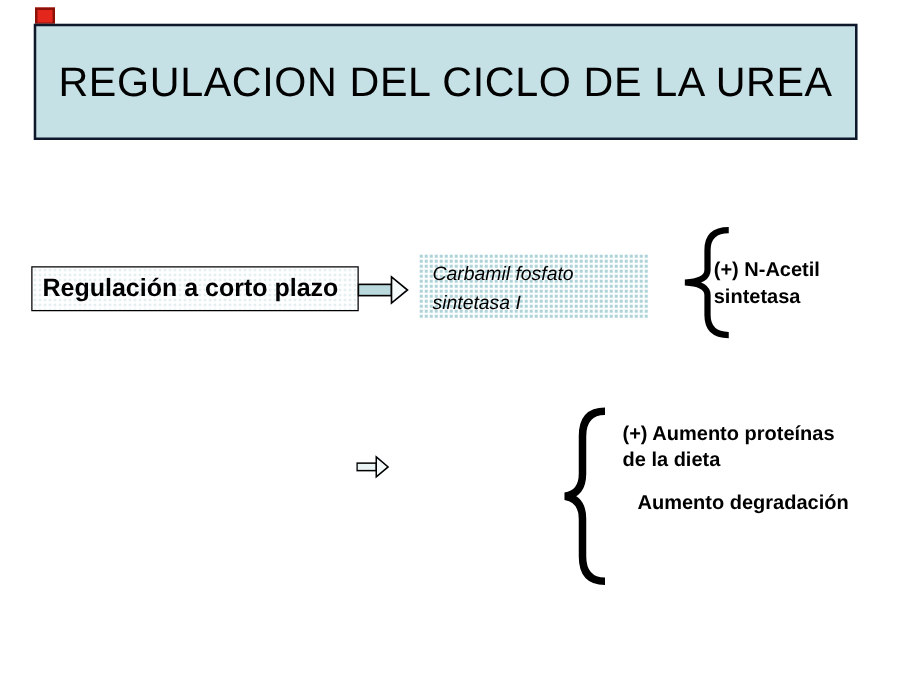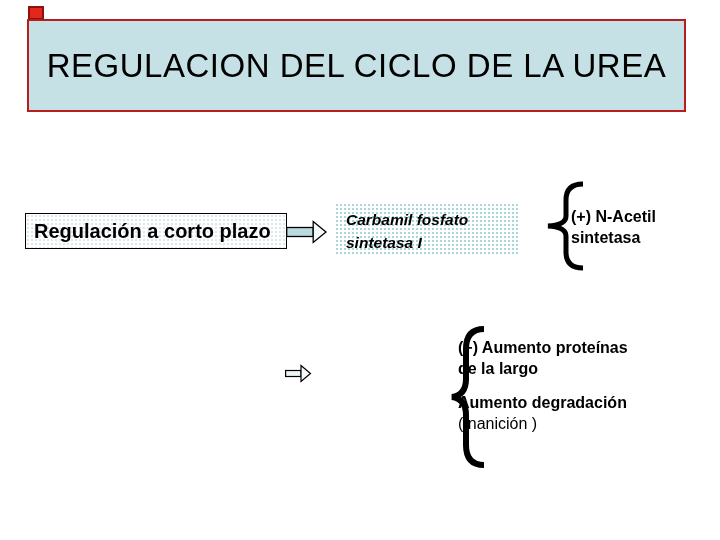--- a/index.html
+++ b/index.html
@@ -9,54 +9,54 @@
   }
   .abs{position:absolute;}
   
   .marker{
     left:28px;top:6px;width:12px;height:10px;
     background:#e3271c;border:2px solid #8c1209;
   }
   
   .title-box{
     left:27px;top:19px;width:655px;height:89px;
-    background:#c6e1e5;border:2px solid #b91c1c;
+    background:#c6e1e5;border:2px solid #0f172a;
     display:flex;align-items:center;justify-content:center;
   }
   .title-box span{font-size:33px;letter-spacing:0.5px;white-space:nowrap;}
   
   .trigger-box{
     background-color:#ffffff;
     background-image:radial-gradient(#dde9ec 1px, rgba(0,0,0,0) 1px);
     background-size:4px 4px;
     border:1px solid #000;
     display:flex;align-items:center;
     padding-left:8px;box-sizing:border-box;
     font-weight:bold;font-size:20px;white-space:nowrap;
   }
   .trigger-1{left:25px;top:213px;width:262px;height:36px;}
   .trigger-2{left:25px;top:358px;width:263px;height:37px;}
   
   .mediator-box{
     background-color:#fdfefe;
     background-image:radial-gradient(#aed3d8 1.2px, rgba(0,0,0,0) 1.2px);
     background-size:4px 4px;
-    font-weight:bold;font-style:italic;font-size:15.5px;line-height:23px;
+    font-weight:normal;font-style:italic;font-size:15.5px;line-height:23px;
     box-sizing:border-box;white-space:nowrap;
   }
   .mediator-1{left:335px;top:203px;width:184px;height:52px;padding:5px 4px 0 11px;}
   .mediator-2{left:310px;top:334px;width:144px;height:79px;padding:6px 4px 0 8px;}
   .mediator-box span{display:block;}
   
   .effect{font-weight:bold;font-size:16px;line-height:21px;white-space:nowrap;}
   .effect span{display:block;}
   .effect-1{left:571px;top:206px;}
-  .effect-2{left:458px;top:337px;}
+  .effect-2{left:498px;top:337px;}
   .effect-2 .para1{margin:0 0 13px 0;}
-  .effect-2 .para2{margin:0;}
+  .effect-2 .para2{margin:12px;}
   .light{font-weight:normal;}
   svg{display:block;}
 </style>
 </head>
 <body>
 
 <div class="slide">
 
   <div class="abs marker"></div>
 
@@ -94,21 +94,20 @@
   </svg>
 
 
   <svg class="abs" style="left:449px;top:323px;" width="40" height="146" viewBox="0 0 40 146">
     <path d="M 35 6 Q 17 6 17 26 L 17 56 Q 17 72 3 74 Q 17 76 17 92 L 17 122 Q 17 142 35 142" fill="none" stroke="#000" stroke-width="6"></path>
   </svg>
 
   <div class="abs effect effect-2">
     <div class="para1">
       <span>(+) Aumento proteínas</span>
-      <span>de la largo</span>
+      <span>de la dieta</span>
     </div>
     <div class="para2">
       <span>Aumento degradación</span>
-      <span class="light">(Inanición )</span>
     </div>
   </div>
 
 </div>
 
 </body></html>

